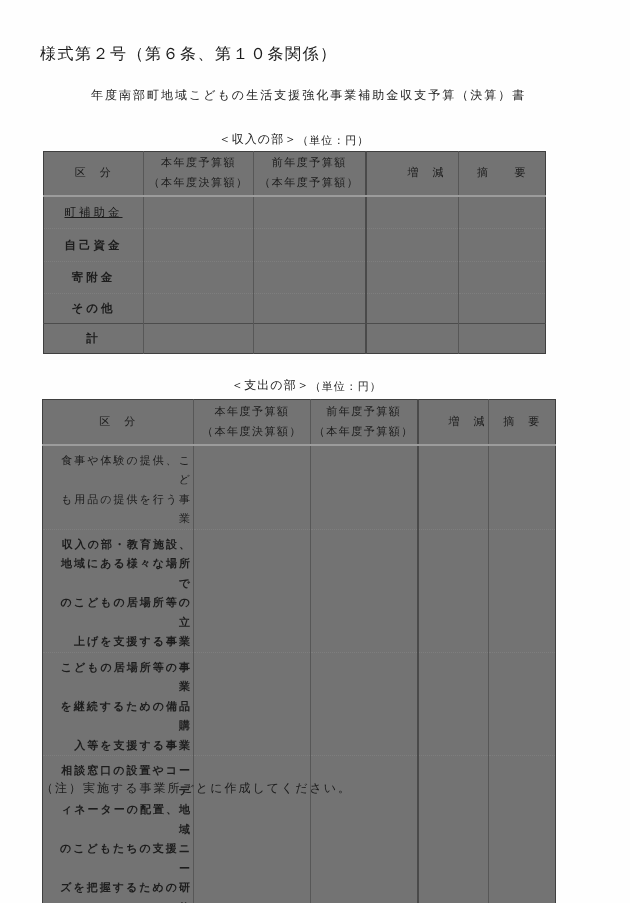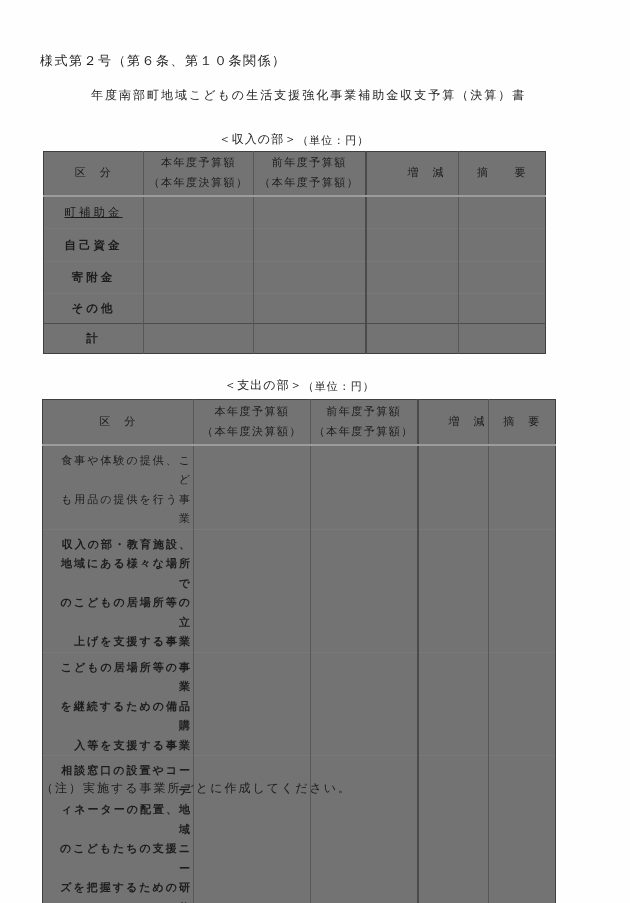--- a/index.html
+++ b/index.html
@@ -8,40 +8,39 @@
     width: 630px;
     height: 903px;
     background: #fefefe;
     font-family: "DejaVu Serif", "Liberation Serif", serif;
     color: #1c1c1c;
     overflow: hidden;
   }
   .form-number {
     position: absolute;
     left: 40px; top: 44px;
-    font-size: 13px;
+    font-size: 16px;
     letter-spacing: 1.5px;
     white-space: nowrap;
-    margin-top: 8px;
   }
   .doc-title {
     position: absolute;
     left: 91px; top: 87px;
     font-size: 12px;
     letter-spacing: 2px;
     white-space: nowrap;
   }
   .section-head {
     position: absolute;
     display: flex;
     justify-content: center;
     align-items: flex-end;
   }
   .section-head.income-head { left: 43px; top: 131px; width: 502px; }
-  .section-head.expense-head { left: 43px; top: 377px; width: 513px; }
+  .section-head.expense-head { left: 50px; top: 377px; width: 513px; }
   .section-label { font-size: 12px; letter-spacing: 1px; }
   .unit-label { font-size: 11px; letter-spacing: 1px; }
 
   table.form-table {
     position: absolute;
     border-collapse: collapse;
     table-layout: fixed;
     background: #737373;
   }
   table.income-table { left: 43px; top: 151px; width: 502px; }

